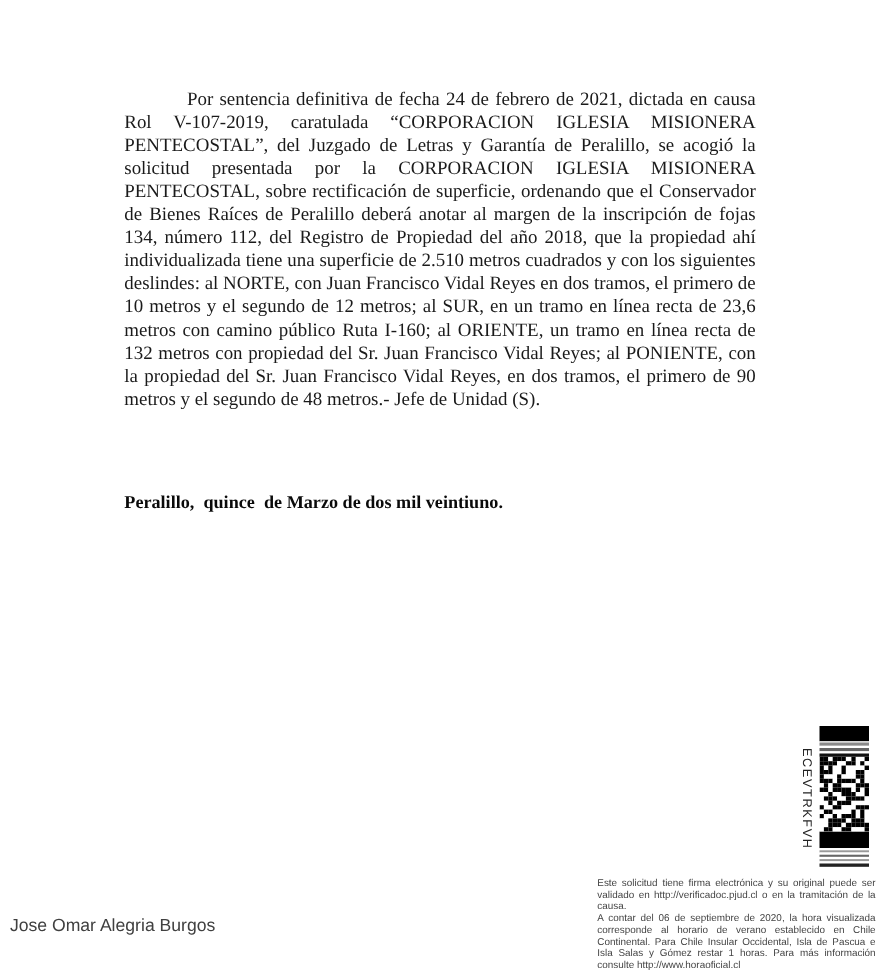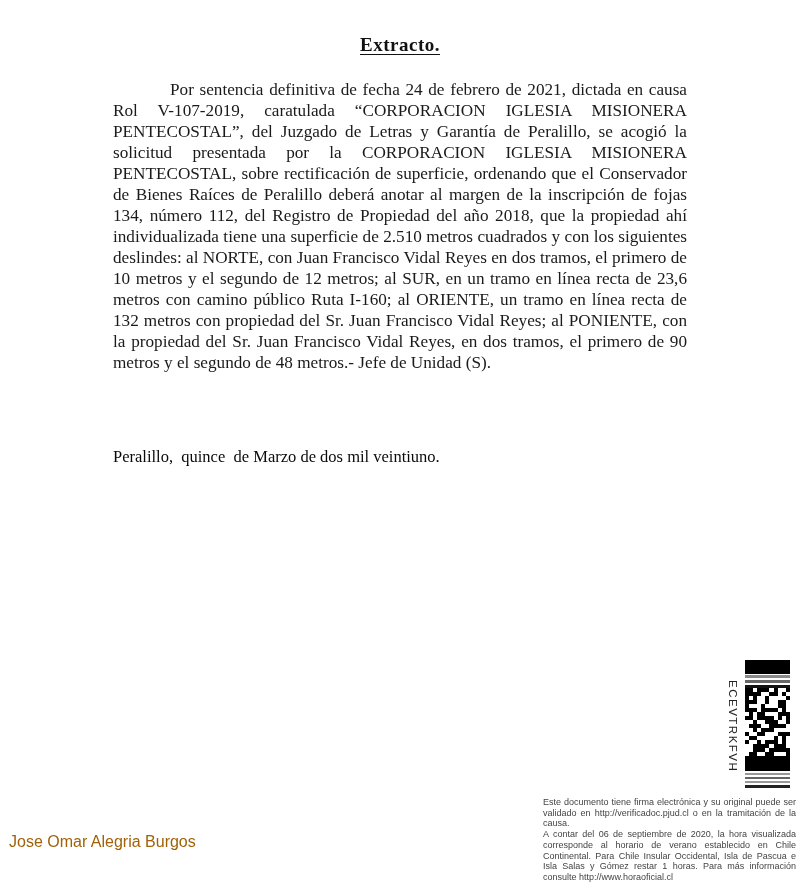--- a/index.html
+++ b/index.html
@@ -40,32 +40,32 @@
     text-align: justify;
     text-indent: 57px;
     color: #1a1a1a;
   }
   .date-line {
     position: absolute;
     top: 447px;
     left: 113px;
     width: 574px;
     font-size: 16.5px;
-    font-weight: normal;
+    font-weight: bold;
     white-space: pre-wrap;
     color: #0a0a0a;
   }
   .signature-block {
     position: absolute;
     left: 9px;
     top: 832px;
     font-family: "Liberation Sans", sans-serif;
     font-size: 16px;
     line-height: 20px;
-    color: #a16207;
+    color: #404040;
   }
   .fine-print {
     position: absolute;
     left: 543px;
     top: 797px;
     width: 253px;
     font-family: "Liberation Sans", sans-serif;
     font-size: 9px;
     line-height: 10.7px;
     text-align: justify;
@@ -103,34 +103,31 @@
     font-size: 11.5px;
     letter-spacing: 1.5px;
     color: #222222;
   }
 </style>
 </head>
 <body>
 
 <div class="page">
 
-  <div class="doc-title">
-    <span>Extracto.</span>
-  </div>
 
   <div class="doc-body">Por sentencia definitiva de fecha 24 de febrero de 2021, dictada en causa Rol V-107-2019, caratulada “CORPORACION IGLESIA MISIONERA PENTECOSTAL”, del Juzgado de Letras y Garantía de Peralillo, se acogió la solicitud presentada por la CORPORACION IGLESIA MISIONERA PENTECOSTAL, sobre rectificación de superficie, ordenando que el Conservador de Bienes Raíces de Peralillo deberá anotar al margen de la inscripción de fojas 134, número 112, del Registro de Propiedad del año 2018, que la propiedad ahí individualizada tiene una superficie de 2.510 metros cuadrados y con los siguientes deslindes: al NORTE, con Juan Francisco Vidal Reyes en dos tramos, el primero de 10 metros y el segundo de 12 metros; al SUR, en un tramo en línea recta de 23,6 metros con camino público Ruta I-160; al ORIENTE, un tramo en línea recta de 132 metros con propiedad del Sr. Juan Francisco Vidal Reyes; al PONIENTE, con la propiedad del Sr. Juan Francisco Vidal Reyes, en dos tramos, el primero de 90 metros y el segundo de 48 metros.- Jefe de Unidad (S).</div>
 
   <div class="date-line">Peralillo,  quince  de Marzo de dos mil veintiuno.</div>
 
   <div class="signature-block">
     <div>Jose Omar Alegria Burgos</div>
   </div>
 
   <div class="fine-print">
-    <p>Este documento tiene firma electrónica y su original puede ser validado en http://verificadoc.pjud.cl o en la tramitación de la causa.</p>
+    <p>Este solicitud tiene firma electrónica y su original puede ser validado en http://verificadoc.pjud.cl o en la tramitación de la causa.</p>
     <p>A contar del 06 de septiembre de 2020, la hora visualizada corresponde al horario de verano establecido en Chile Continental. Para Chile Insular Occidental, Isla de Pascua e Isla Salas y Gómez restar 1 horas. Para más información consulte http://www.horaoficial.cl</p>
   </div>
 
   <div class="barcode" id="barcode">
       <div class="row" style="height: 14px; background: rgb(0, 0, 0);"></div>
       <div class="row" style="height: 1px; background: rgb(255, 255, 255);"></div>
       <div class="row" style="height: 3px; background: rgb(138, 138, 138);"></div>
       <div class="row" style="height: 2px; background: rgb(255, 255, 255);"></div>
       <div class="row" style="height: 3px; background: rgb(102, 102, 102);"></div>
       <div class="row" style="height: 2px; background: rgb(255, 255, 255);"></div>

